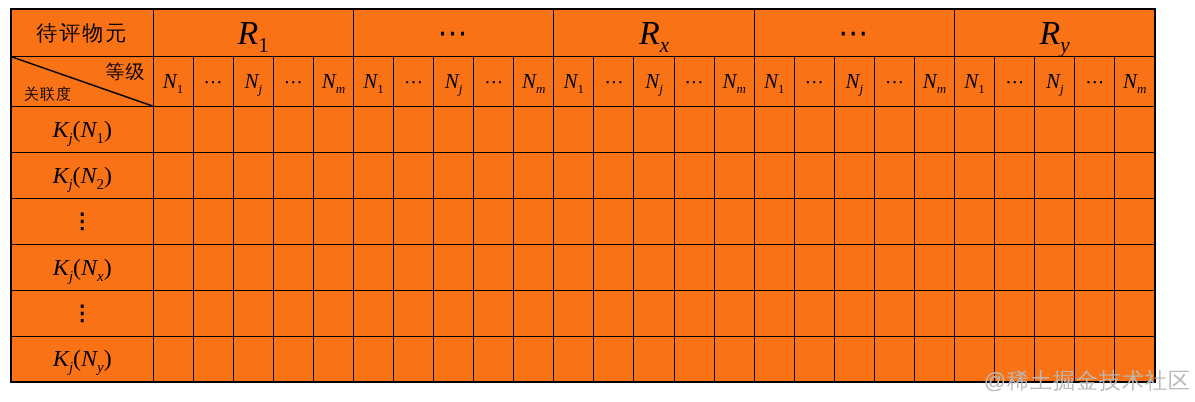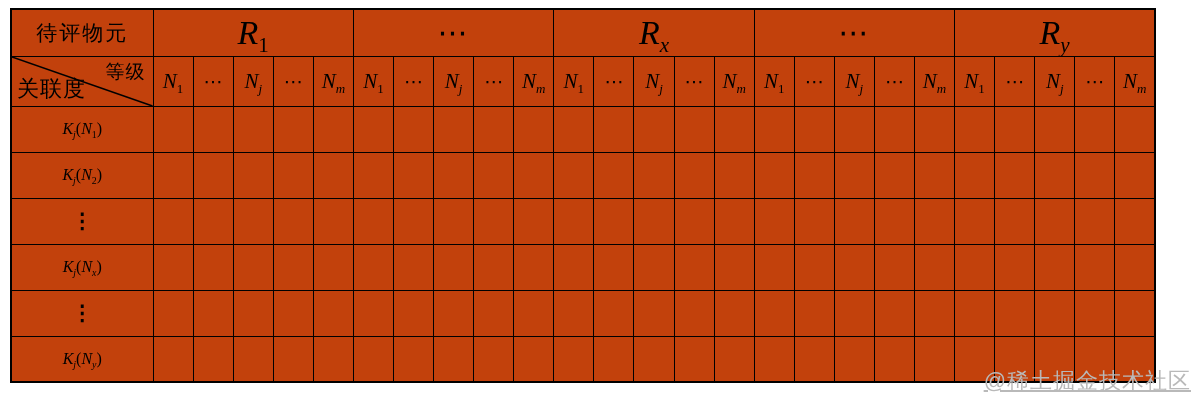--- a/index.html
+++ b/index.html
@@ -12,21 +12,21 @@
     color: #000;
   }
   table {
     position: absolute;
     left: 10px;
     top: 8px;
     width: 1146px;
     height: 374px;
     border-collapse: collapse;
     table-layout: fixed;
-    background: #c2410c;
+    background: #f97316;
     border: 2px solid #000;
     font-family: Liberation Serif, serif;
   }
   th, td {
     border: 1px solid #000;
     padding: 0;
     text-align: center;
     vertical-align: middle;
     font-weight: normal;
   }
@@ -38,44 +38,43 @@
   .corner-cell { font-size: 21px; letter-spacing: 2px; }
 
   .math { white-space: nowrap; }
   .it { font-style: italic; }
   sub { font-size: 0.62em; line-height: 0; }
 
   .group-math { font-size: 34px; }
   .group-math.ellipsis { font-size: 30px; letter-spacing: 2px; }
   .sub-math { font-size: 21px; margin-top: 8px; }
   .sub-math.ellipsis { font-size: 19px; }
-  .row-math { font-size: 16px; }
+  .row-math { font-size: 24px; }
   .vdots { font-size: 21px; font-weight: bold; }
 
   .diag-cell { position: relative; overflow: hidden; }
   .diag-svg { position: absolute; left: 0; top: 0; width: 100%; height: 100%; display: block; }
   .diag-top-right {
     position: absolute; top: 2px; right: 7px;
     font-size: 19px; letter-spacing: 1px; margin-left: 12px;
   }
   .diag-bottom-left {
-    position: absolute; bottom: 2px; left: 5px;
-    font-size: 22px; letter-spacing: 1px;
+    position: absolute; bottom: 2px; left: 12px;
+    font-size: 15px; letter-spacing: 1px;
   }
 
   .watermark {
     position: absolute;
     right: 4px;
     bottom: 6px;
     font-size: 22px;
     letter-spacing: 1px;
     color: #b9b9b9;
     font-family: "Liberation Sans", sans-serif;
     z-index: 5;
-    text-decoration: underline;
   }
 </style>
 </head>
 <body>
 
 <table>
   <colgroup>
     <col class="label-col">
   </colgroup>
   <thead>

